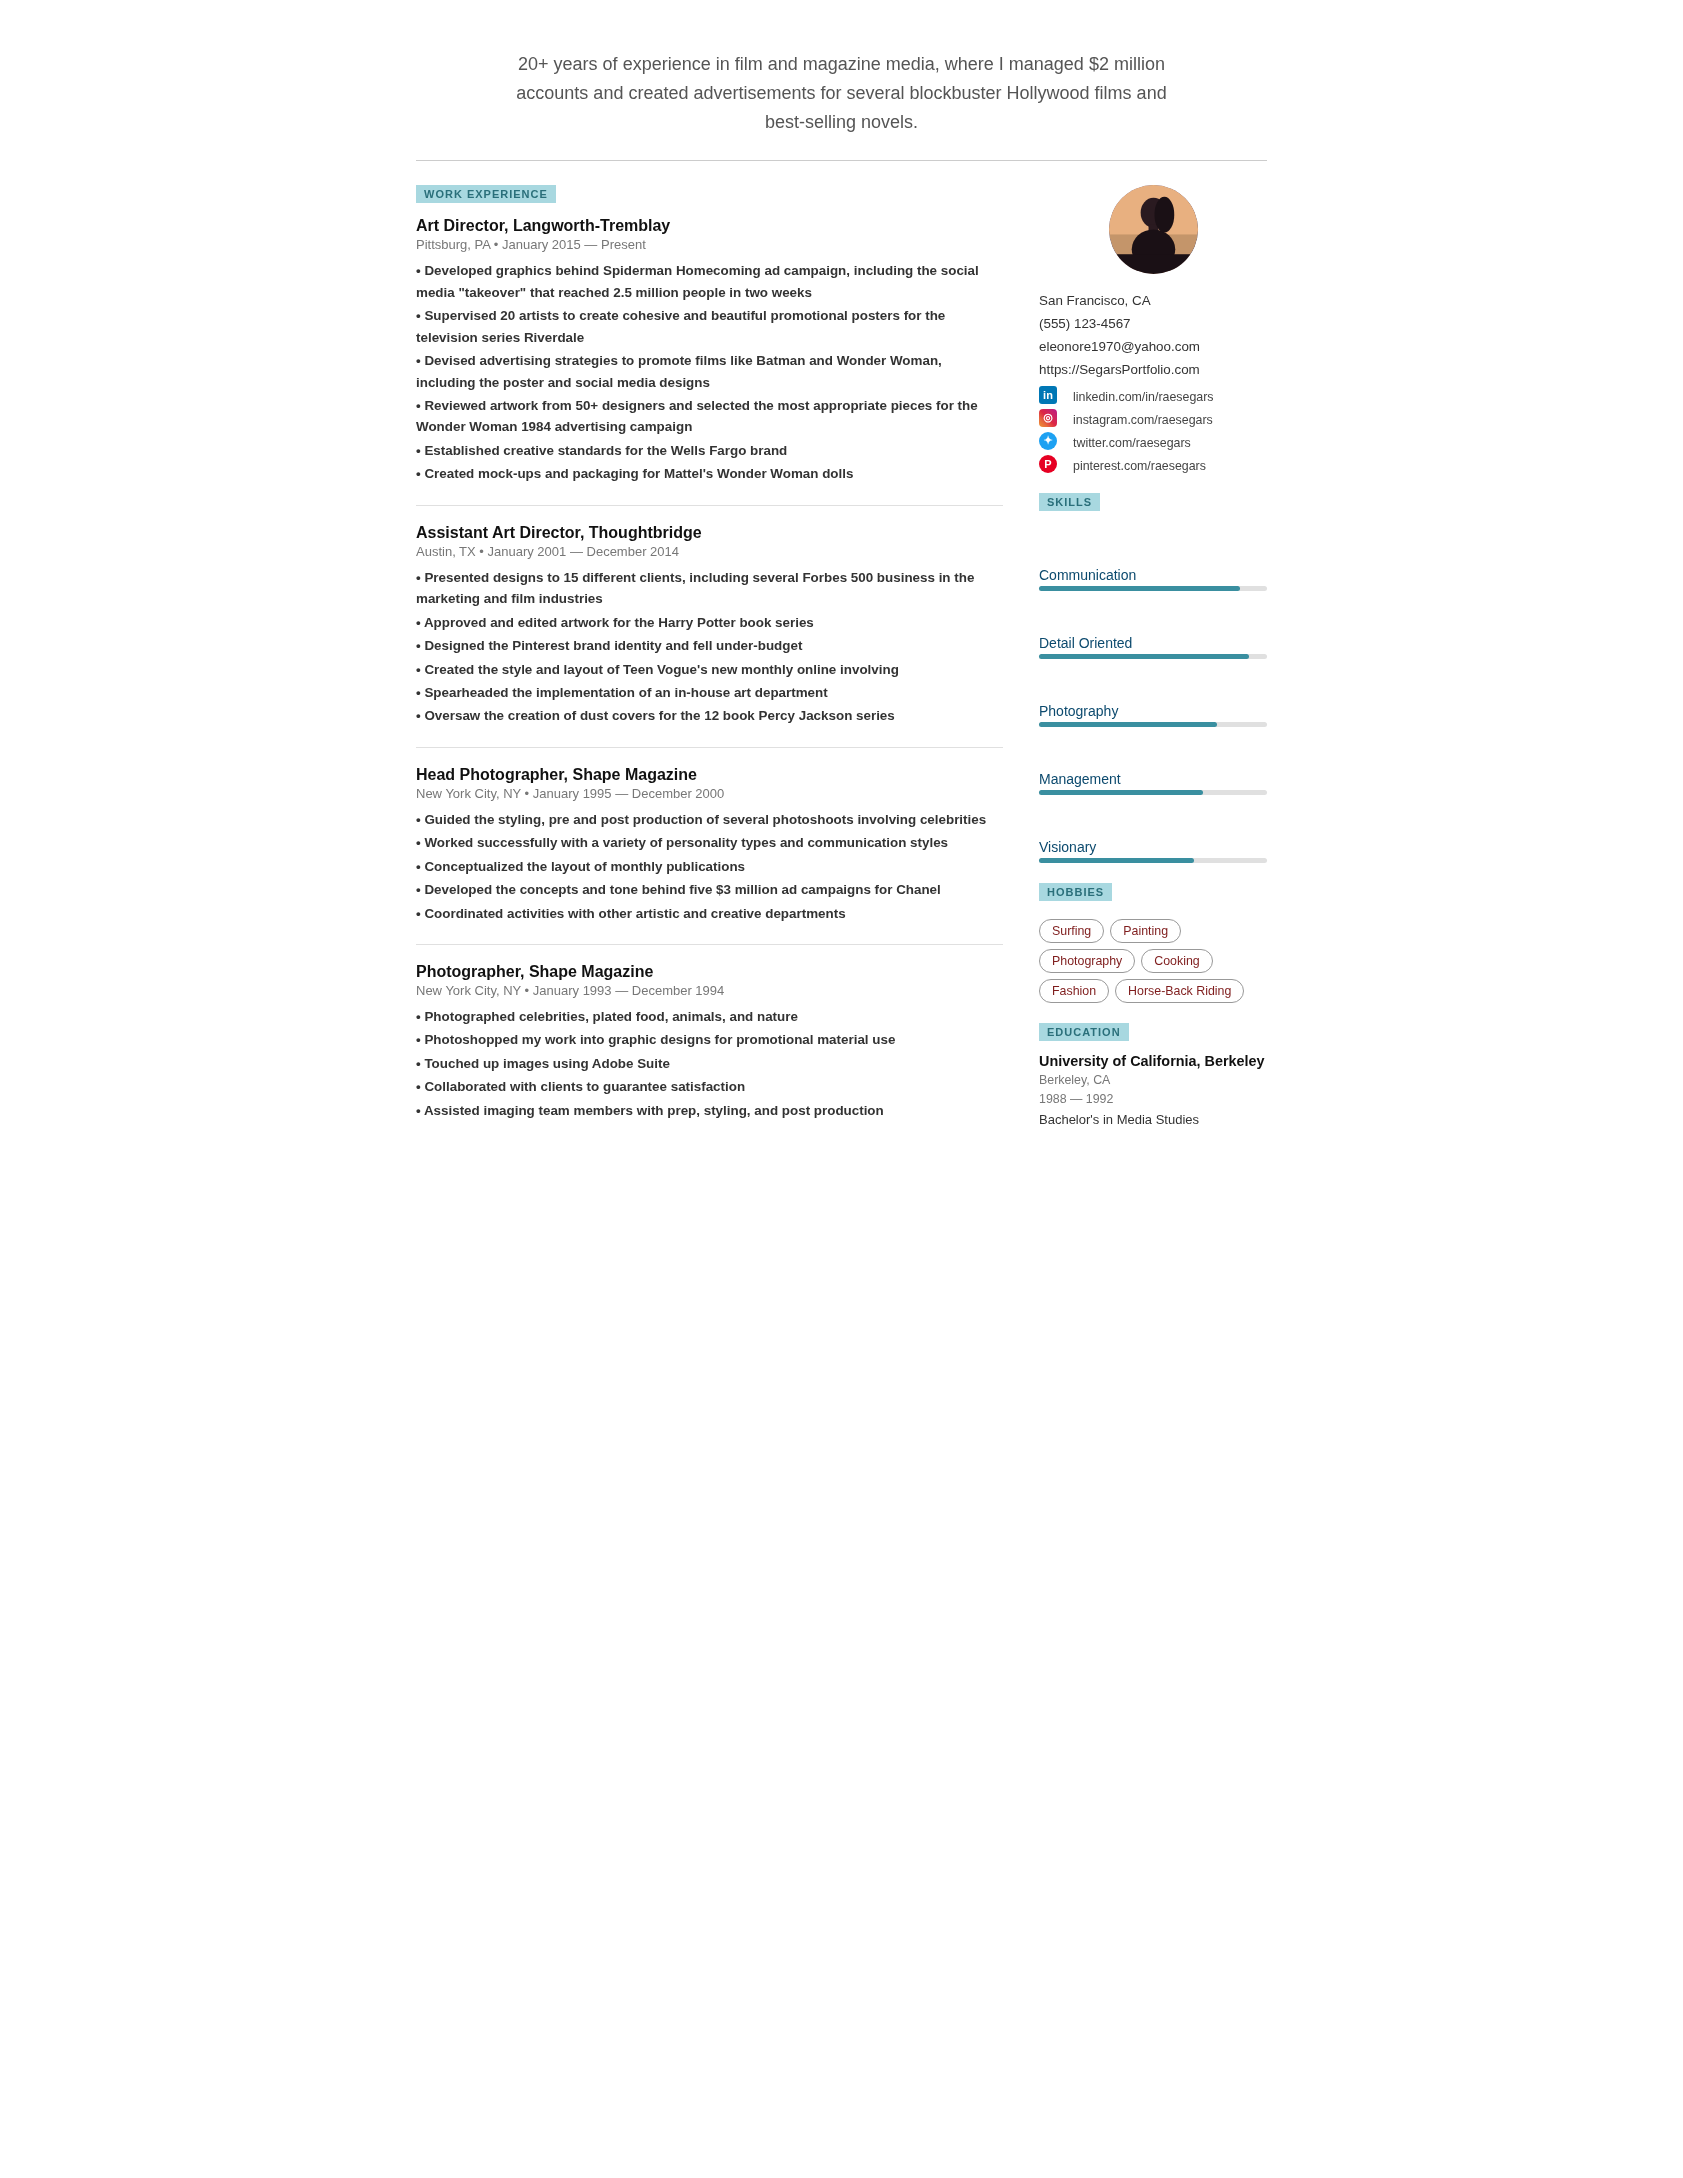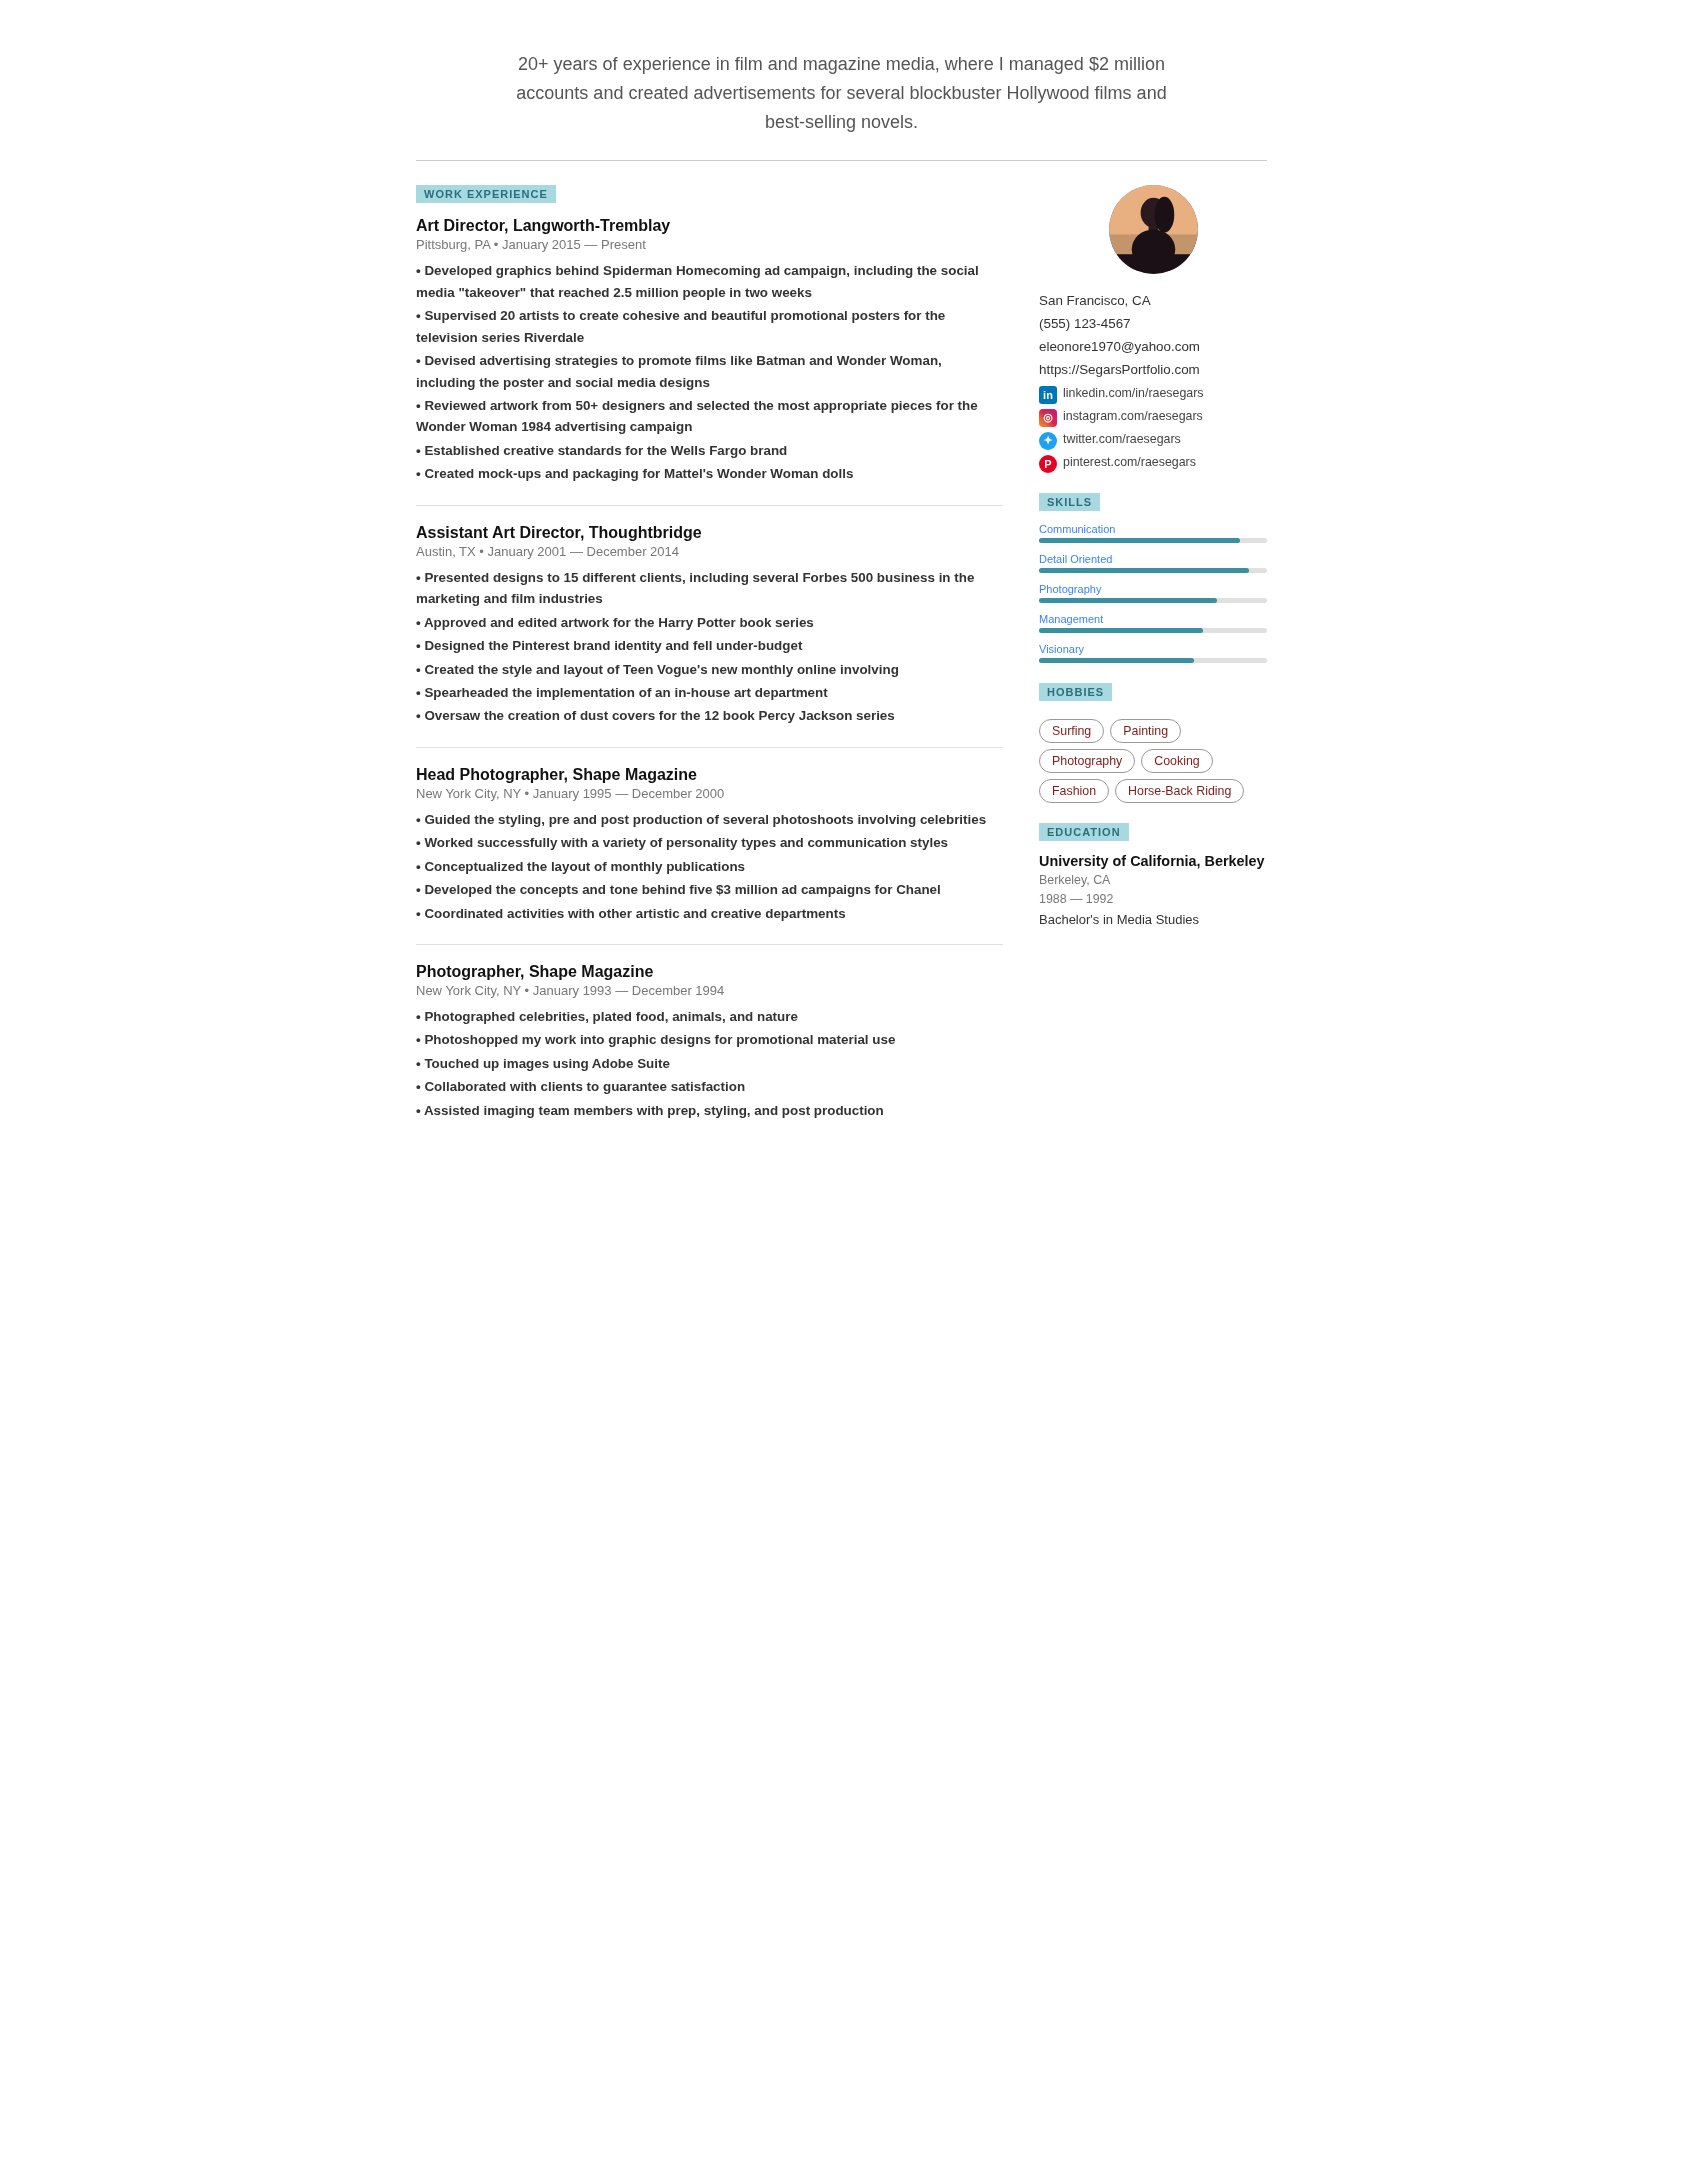--- a/index.html
+++ b/index.html
@@ -132,22 +132,22 @@
       margin-bottom: 4px;
       line-height: 1.7;
     }
 
     
     .social-links {
       margin-bottom: 20px;
     }
     .social-item {
       display: flex;
-      align-items: flex-start;
-      gap: 6px;
+      align-items: flex-end;
+      gap: 16px;
       font-size: 12.4px;
       color: #444;
       margin-bottom: 5px;
     }
     .social-icon {
       width: 18px;
       height: 18px;
       border-radius: 3px;
       display: flex;
       align-items: center;
@@ -170,23 +170,24 @@
       font-weight: 700;
       letter-spacing: 1px;
       padding: 3px 8px;
       margin-bottom: 12px;
       text-transform: uppercase;
     }
     .skill-item {
       margin-bottom: 10px;
     }
     .skill-name {
-      font-size: 11px;
-      color: #3b82f6;
+      font-size: 14px;
+      color: #0c4a6e;
       margin-bottom: 3px;
+      margin-top: 44px;
     }
     .skill-bar-bg {
       height: 5px;
       background: #e0e0e0;
       border-radius: 3px;
       width: 100%;
     }
     .skill-bar-fill {
       height: 5px;
       border-radius: 3px;

